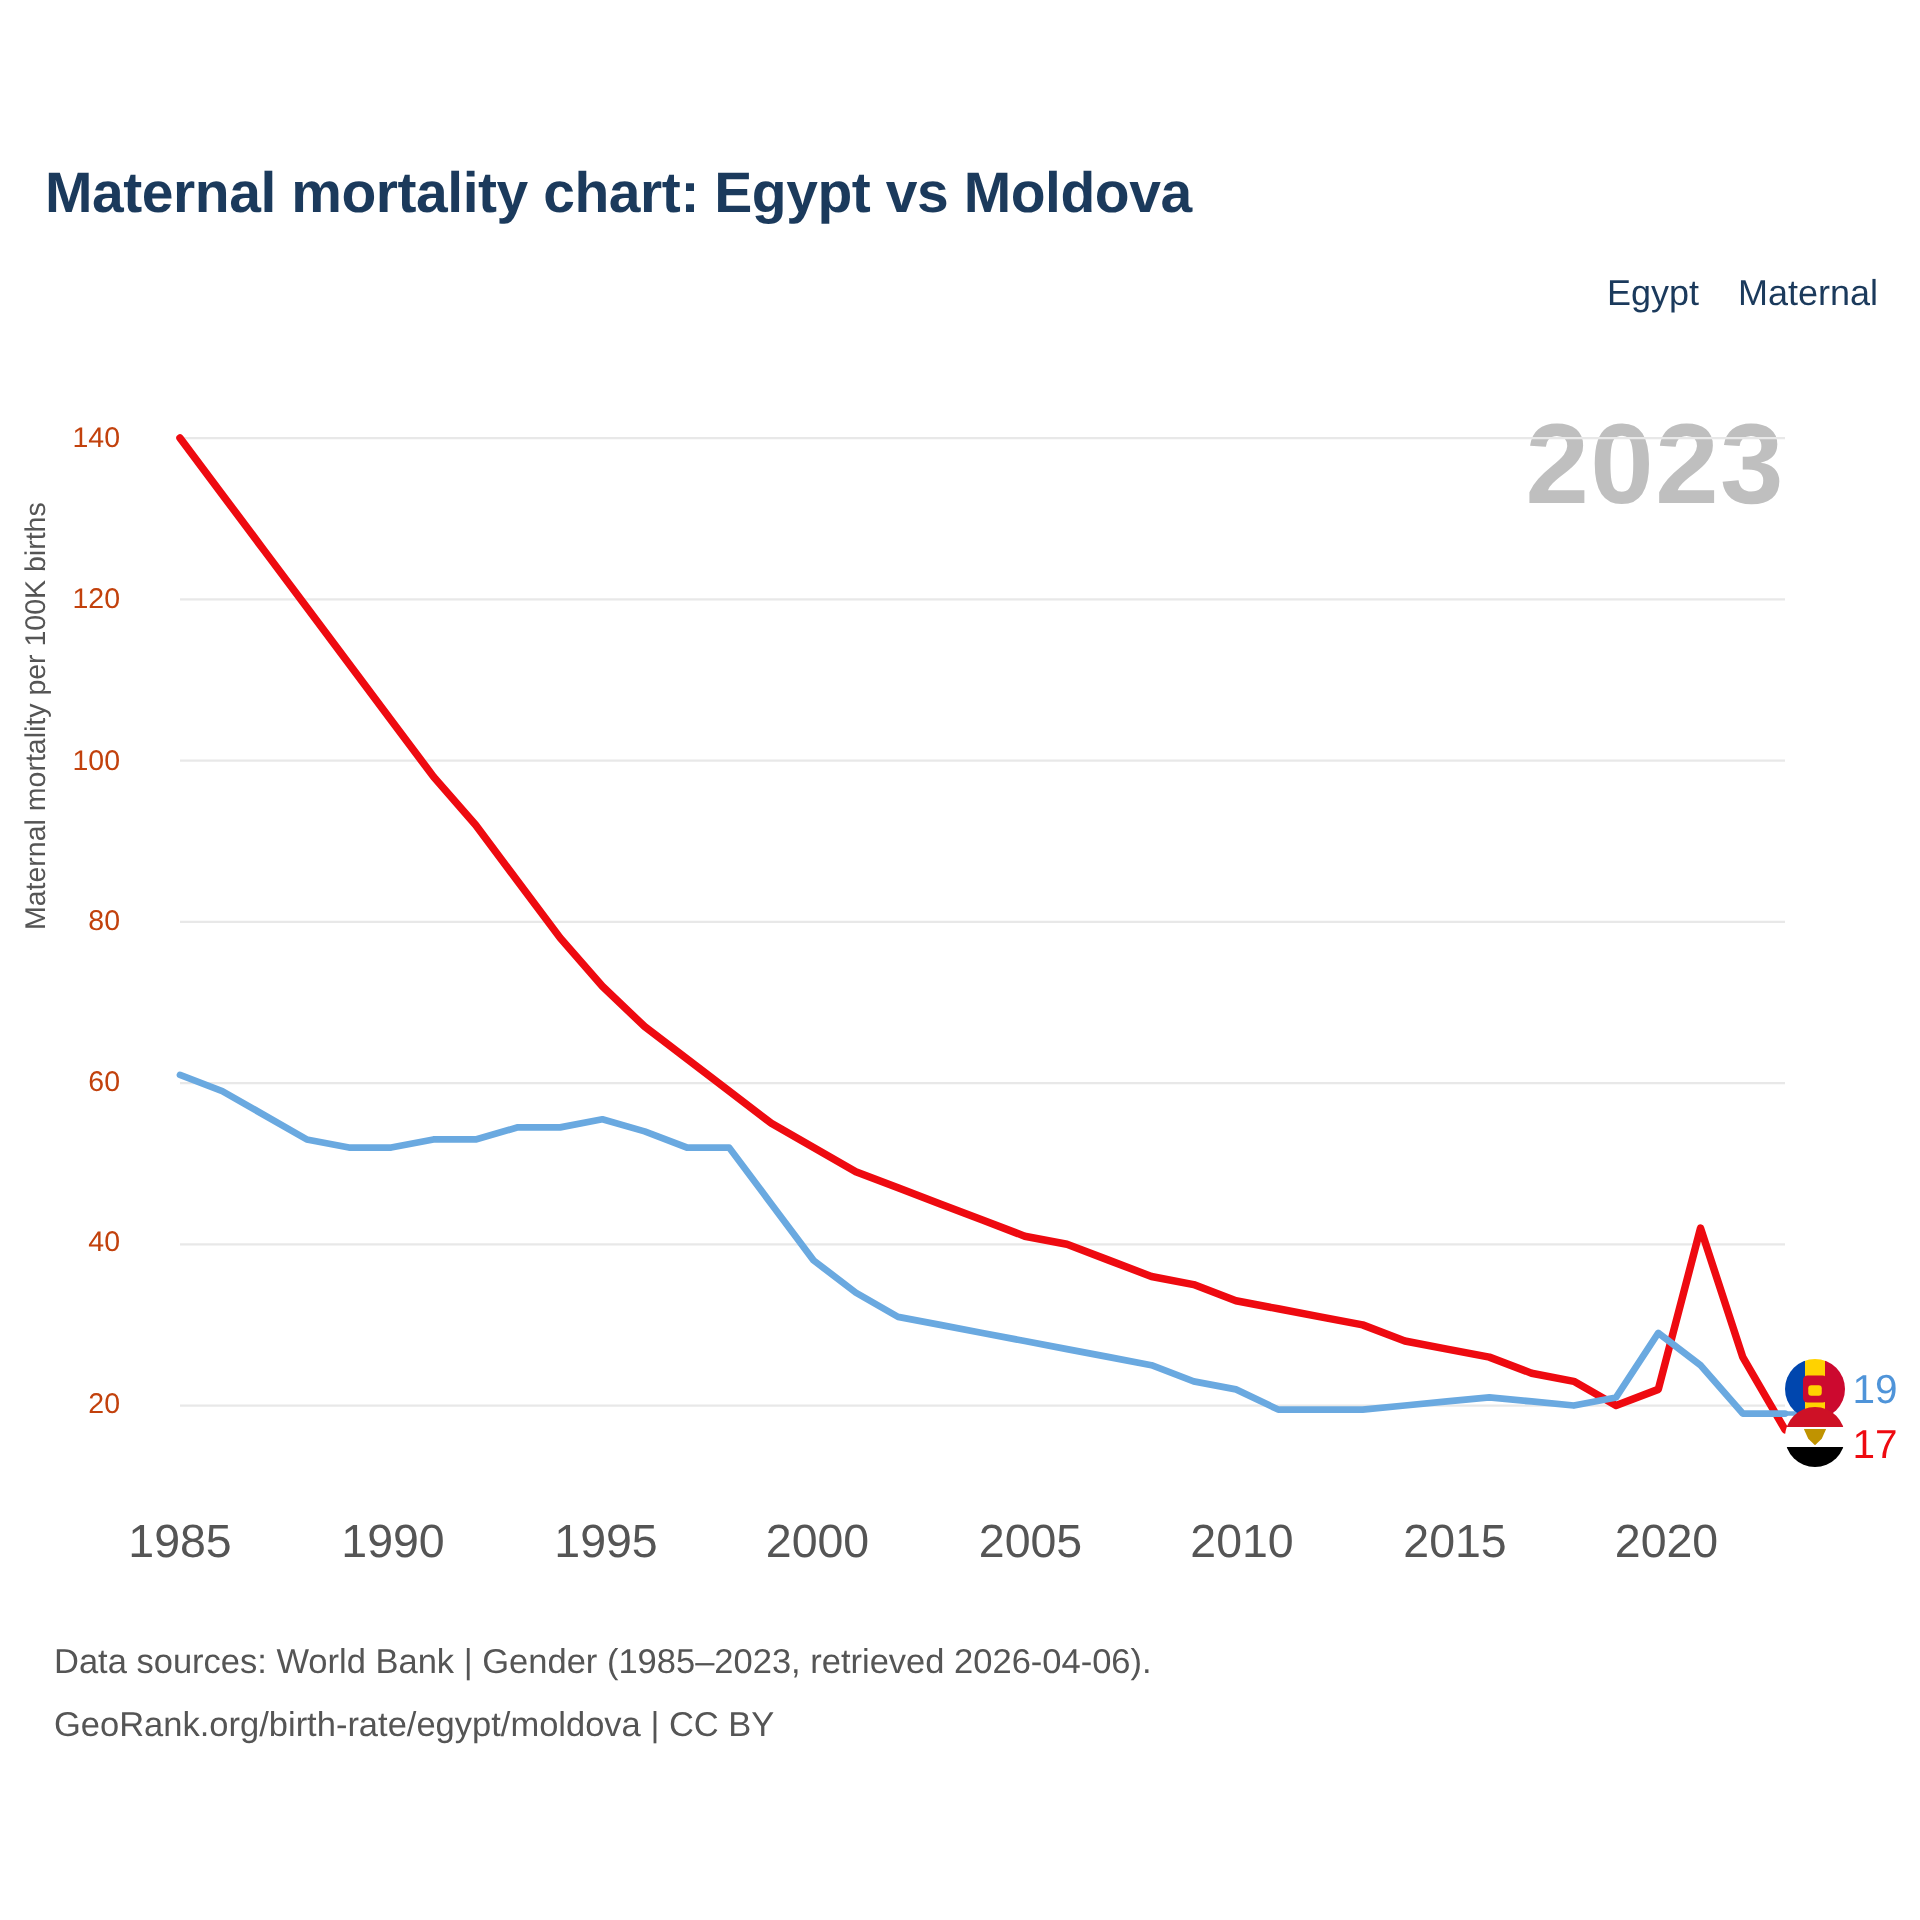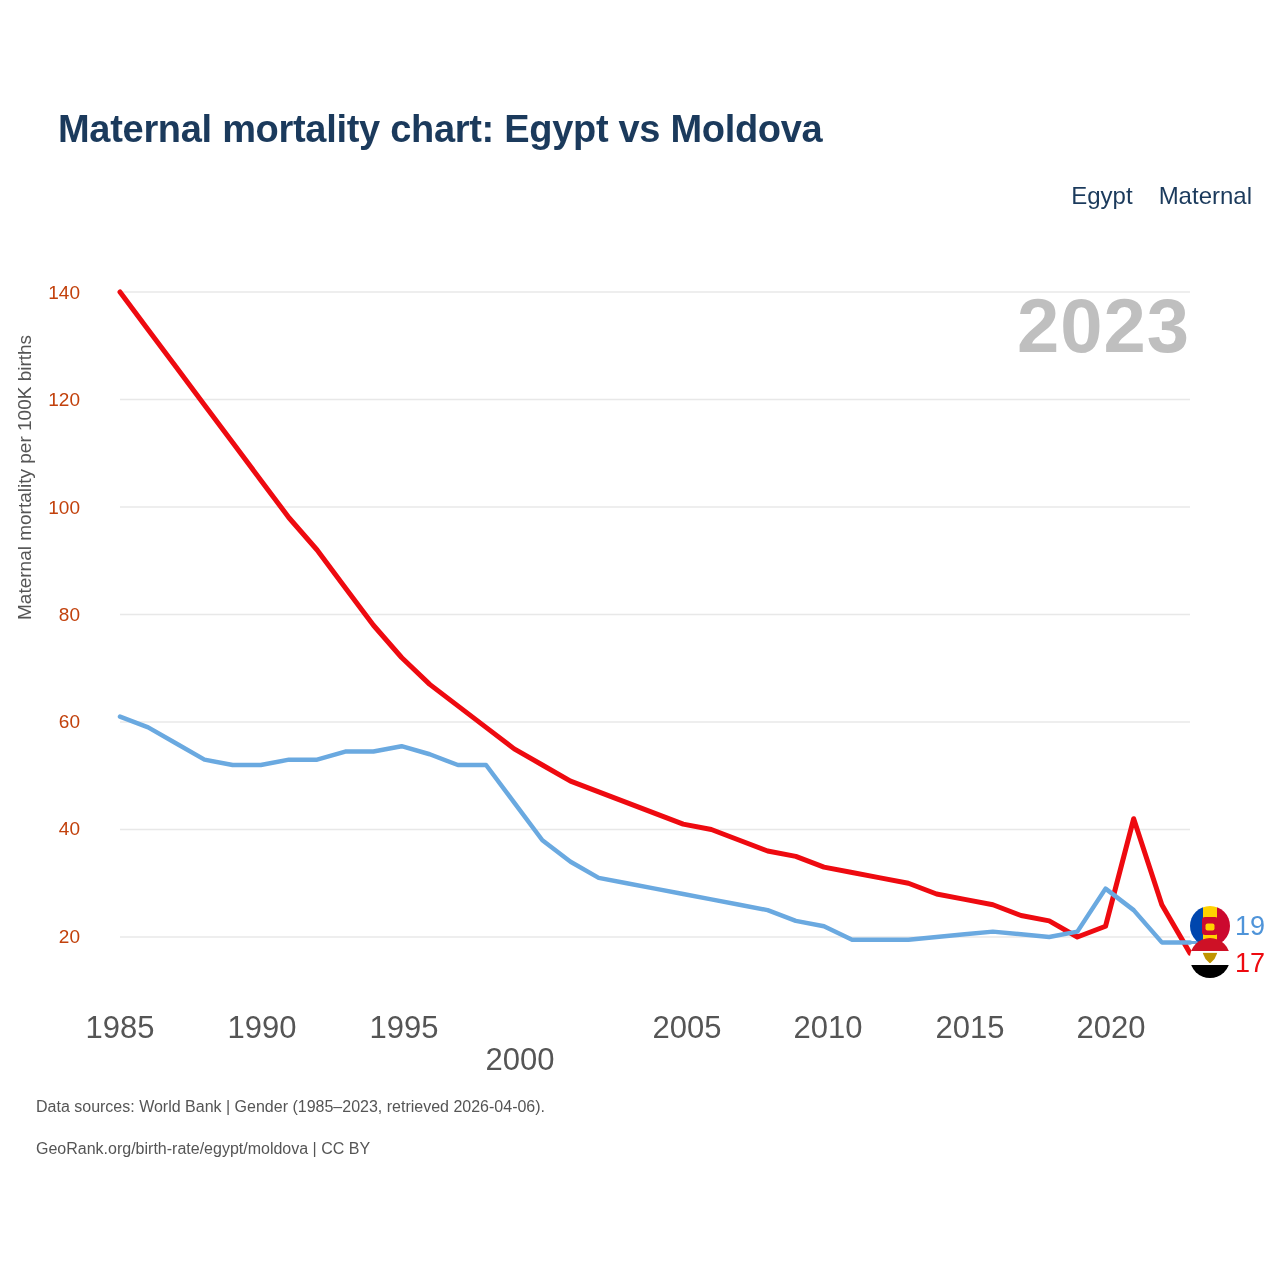--- a/index.html
+++ b/index.html
@@ -23,21 +23,20 @@
 
   .title {
     position: absolute;
     left: 30px;
     top: 108px;
     font-size: 38px;
     font-weight: bold;
     color: #1b3a5c;
     letter-spacing: -0.3px;
     white-space: nowrap;
-    margin-left: 28px;
   }
 
   .legend {
     position: absolute;
     right: 26px;
     top: 182px;
     display: flex;
     gap: 22px;
     align-items: flex-start;
   }
@@ -71,21 +70,20 @@
 
   .watermark-year {
     position: absolute;
     right: 90px;
     top: 272px;
     font-size: 76px;
     font-weight: bold;
     color: #bfbfbf;
     letter-spacing: 1px;
     line-height: 76px;
-    margin-top: 16px;
   }
 
   .ytick-label {
     position: absolute;
     font-size: 19px;
     color: #c2410c;
     text-align: right;
     width: 70px;
     transform: translateY(-50%);
   }
@@ -107,21 +105,21 @@
     color: #555555;
     transform: rotate(-90deg);
     transform-origin: left top;
     white-space: nowrap;
   }
 
   .footer {
     position: absolute;
     left: 36px;
     top: 1086px;
-    font-size: 16px;
+    font-size: 23px;
     color: #555555;
     line-height: 42px;
   }
   .footer div { white-space: nowrap; }
 
   .endpoint {
     position: absolute;
     display: flex;
     align-items: center;
     gap: 5px;
@@ -194,21 +192,21 @@
   <div class="ytick-label" style="left:10px; top:829px;">40</div>
   <div class="ytick-label" style="left:10px; top:722px;">60</div>
   <div class="ytick-label" style="left:10px; top:615px;">80</div>
   <div class="ytick-label" style="left:10px; top:508px;">100</div>
   <div class="ytick-label" style="left:10px; top:400px;">120</div>
   <div class="ytick-label" style="left:10px; top:293px;">140</div>
 
   <div class="xtick-label" style="left:120px;">1985</div>
   <div class="xtick-label" style="left:262px;">1990</div>
   <div class="xtick-label" style="left:404px;">1995</div>
-  <div class="xtick-label" style="left:520px;margin-top:32px;">2000</div>
+  <div class="xtick-label" style="left:545px;">2000</div>
   <div class="xtick-label" style="left:687px;">2005</div>
   <div class="xtick-label" style="left:828px;">2010</div>
   <div class="xtick-label" style="left:970px;">2015</div>
   <div class="xtick-label" style="left:1111px;">2020</div>
 
   <svg class="plot" viewBox="0 0 1280 1280" xmlns="http://www.w3.org/2000/svg">
     <g id="gridlines">
         <line x1="120" x2="1190" y1="937" y2="937" stroke="#e8e8e8" stroke-width="1.5"></line>
         <line x1="120" x2="1190" y1="829.5" y2="829.5" stroke="#e8e8e8" stroke-width="1.5"></line>
         <line x1="120" x2="1190" y1="722" y2="722" stroke="#e8e8e8" stroke-width="1.5"></line>

